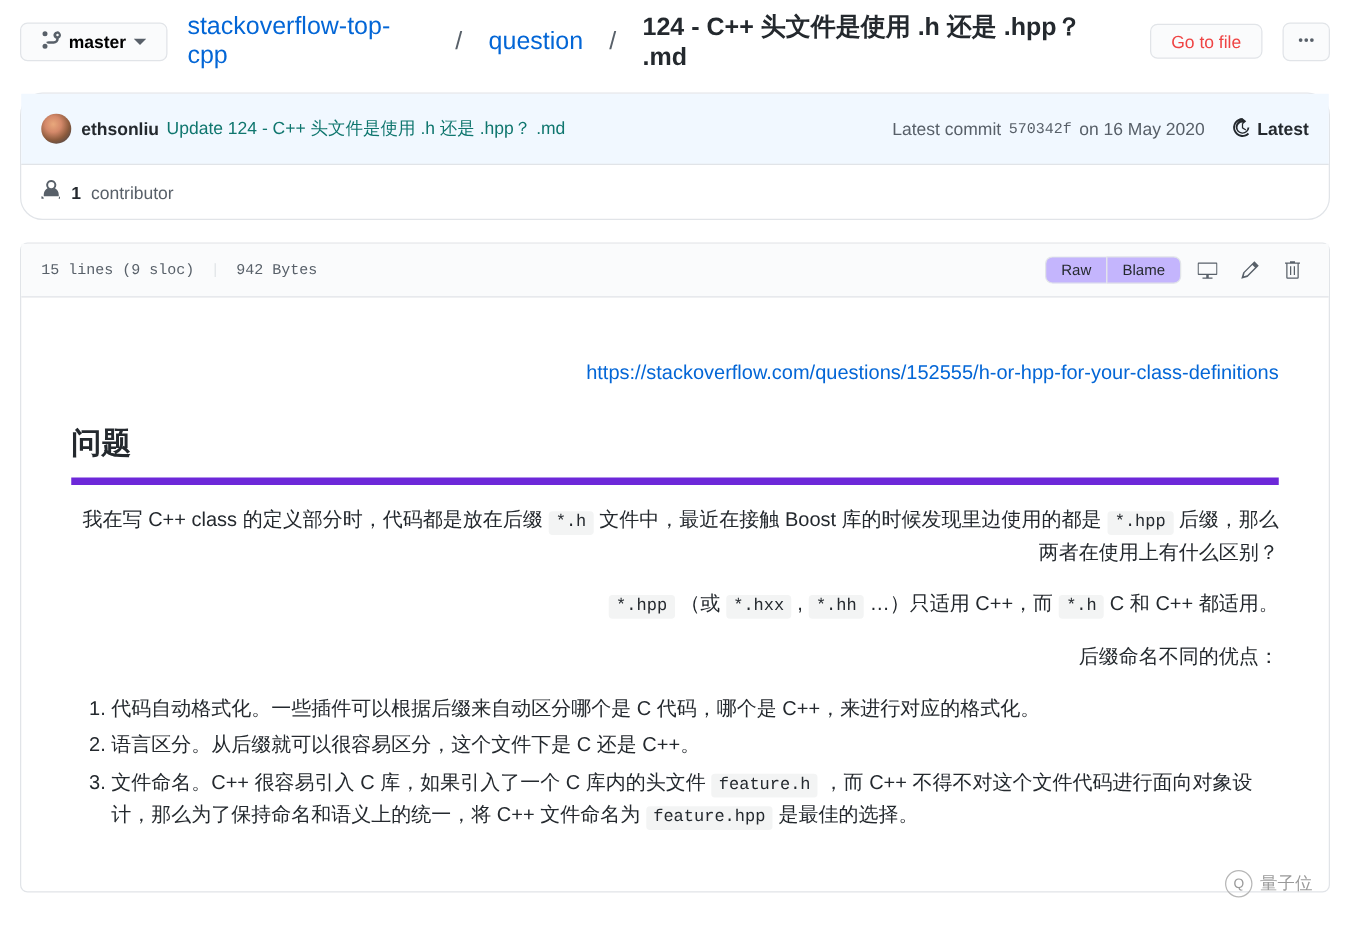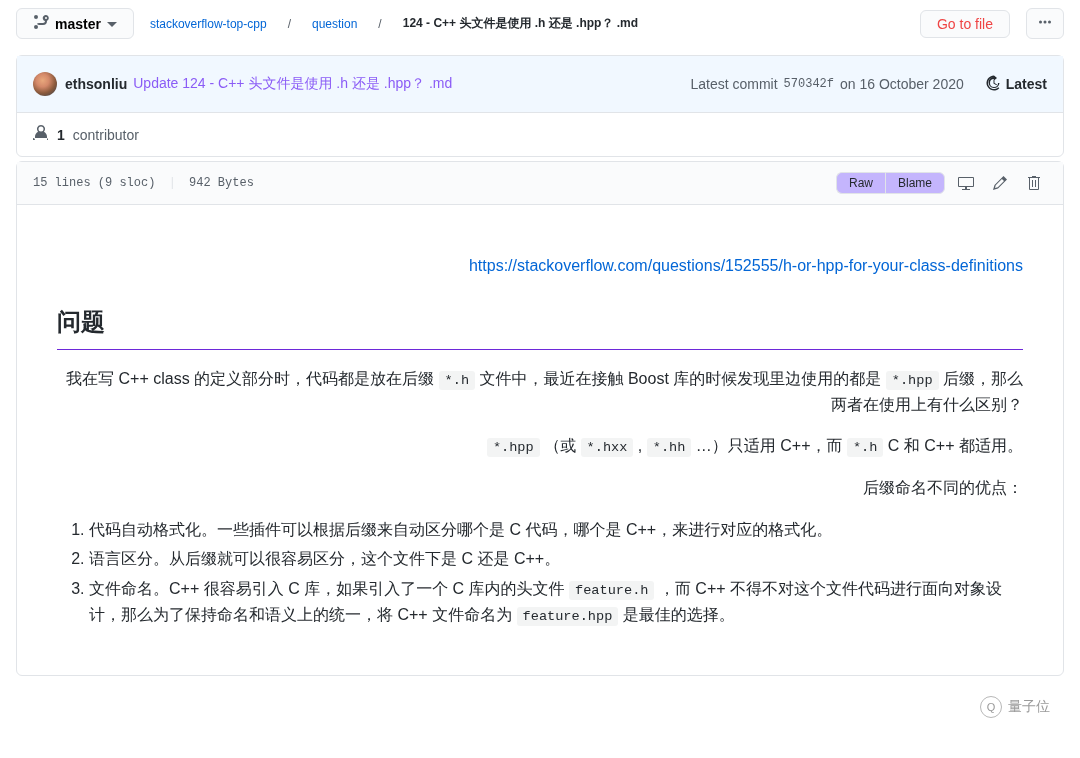--- a/index.html
+++ b/index.html
@@ -23,62 +23,62 @@
       padding: 5px 16px;
       border: 1px solid #e1e4e8;
       border-radius: 6px;
       background: #fafbfc;
       font-weight: 600;
       font-size: 14px;
       cursor: pointer;
     }
     .breadcrumb {
       flex: 1;
-      font-size: 12px;
+      font-size: 20px;
       display: flex;
       align-items: center;
       gap: 21px;
     }
     .breadcrumb a { color: #0366d6; text-decoration: none; }
     .breadcrumb .sep { color: #586069; }
-    .breadcrumb .current { font-weight: 600; color: #24292e; text-align: center; }
+    .breadcrumb .current { font-weight: 600; color: #24292e; }
     .btn {
       padding: 5px 16px;
       border: 1px solid #e1e4e8;
       border-radius: 6px;
       background: #fafbfc;
       font-size: 14px;
       font-weight: 500;
       cursor: pointer;
       color: #ef4444;
     }
     .btn-kebab {
       padding: 5px 10px;
     }
     .commit-box {
       border: 1px solid #e1e4e8;
-      border-radius: 6px;
-      margin-bottom: 4px;
+      border-radius: 18px;
+      margin-bottom: 18px;
     }
     .commit-row {
       display: flex;
       align-items: center;
       padding: 16px;
       background: #f1f8ff;
       border-bottom: 1px solid #e1e4e8;
     }
     .avatar {
       width: 24px;
       height: 24px;
       border-radius: 50%;
       margin-right: 8px;
       background: radial-gradient(circle at 40% 35%, #e8a87c 0%, #d4896a 30%, #8b5a3c 60%, #2c3e50 100%);
     }
     .author-name { font-weight: 600; margin-right: 6px; }
-    .commit-msg { color: #8b5cf6; }
+    .commit-msg { color: #0f766e; }
     .commit-meta { margin-left: auto; display: flex; align-items: center; gap: 6px; }
     .commit-meta .label { color: #586069; }
     .sha {
       font-family: SFMono-Regular, Consolas, "Liberation Mono", Menlo, monospace;
       color: #586069;
       font-size: 12px;
     }
     .commit-date { color: #586069; }
     .history-link {
       display: flex;
@@ -144,21 +144,21 @@
       padding: 32px 40px;
       font-size: 16px;
       line-height: 1.6;
     }
     .md-body a { color: #0366d6; text-decoration: none; }
     .md-body h2 {
       font-size: 24px;
       font-weight: 600;
       margin: 24px 0 16px;
       padding-bottom: 8px;
-      border-bottom: 1px solid #6d28d9;
+      border-bottom: 6px solid #6d28d9;
     }
     .md-body p { margin: 16px 0; text-align: right; }
     .md-body code {
       background: rgba(27,31,35,0.05);
       padding: 2px 6px;
       border-radius: 3px;
       font-family: SFMono-Regular, Consolas, "Liberation Mono", Menlo, monospace;
       font-size: 85%;
     }
     .md-body ol {
@@ -223,21 +223,21 @@
 </div>
 
 <div class="commit-box">
   <div class="commit-row">
     <div class="avatar"></div>
     <span class="author-name">ethsonliu</span>
     <span class="commit-msg">Update 124 - C++ 头文件是使用 .h 还是 .hpp？ .md</span>
     <div class="commit-meta">
       <span class="label">Latest commit</span>
       <span class="sha">570342f</span>
-      <span class="commit-date">on 16 October 2020</span>
+      <span class="commit-date">on 16 May 2020</span>
       <span class="history-link">
         <span>
           <svg width="16" height="16" viewBox="0 0 16 16">
               <path fill="#24292e" d="M8 2a6 6 0 1 0 4.24 10.24l1.06 1.06A7.5 7.5 0 1 1 8 .5V2zm0 0V.5L11 3 8 5.5V4a4 4 0 1 0 4 4h1.5A5.5 5.5 0 1 1 8 2zm.5 2.5V8l2.5 1.5-.5.87L7.5 8.5V4.5h1z"></path>
             </svg>
         </span>
         <span>Latest</span>
       </span>
     </div>
   </div>

